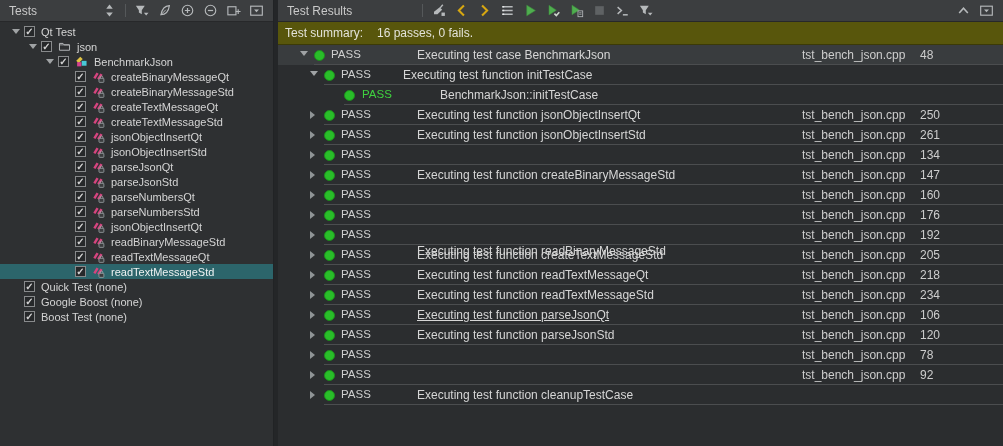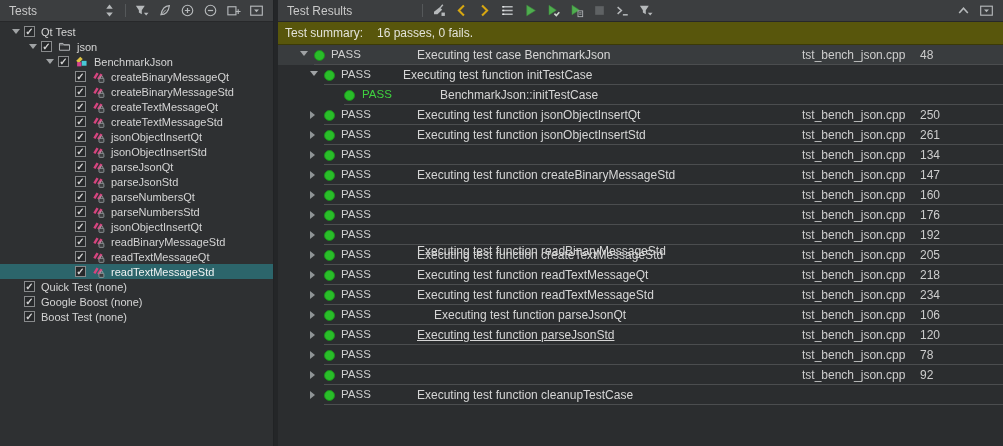--- a/index.html
+++ b/index.html
@@ -531,29 +531,29 @@
           <span class="rdot" style="left: 46px;"></span>
           <span class="rpass" style="left: 63px;">PASS</span>
           <span class="rdesc" style="left: 139px;">Executing test function readTextMessageStd</span>
           <span class="rfile">tst_bench_json.cpp</span>
           <span class="rline">234</span>
         </div>
         <div class="rrow" style="--sep: 46px;">
           <span class="rarrow tri-col" style="left: 32px;"></span>
           <span class="rdot" style="left: 46px;"></span>
           <span class="rpass" style="left: 63px;">PASS</span>
-          <span class="rdesc" style="left: 156px;">Executing test function parseJsonQt</span>
+          <span class="rdesc" style="left: 139px; text-decoration: underline;">Executing test function parseJsonQt</span>
           <span class="rfile">tst_bench_json.cpp</span>
           <span class="rline">106</span>
         </div>
         <div class="rrow" style="--sep: 46px;">
           <span class="rarrow tri-col" style="left: 32px;"></span>
           <span class="rdot" style="left: 46px;"></span>
           <span class="rpass" style="left: 63px;">PASS</span>
-          <span class="rdesc" style="left: 139px; text-decoration: underline;">Executing test function parseJsonStd</span>
+          <span class="rdesc" style="left: 139px;">Executing test function parseJsonStd</span>
           <span class="rfile">tst_bench_json.cpp</span>
           <span class="rline">120</span>
         </div>
         <div class="rrow" style="--sep: 46px;">
           <span class="rarrow tri-col" style="left: 32px;"></span>
           <span class="rdot" style="left: 46px;"></span>
           <span class="rpass" style="left: 63px;">PASS</span>
           <span class="rfile">tst_bench_json.cpp</span>
           <span class="rline">78</span>
         </div>

